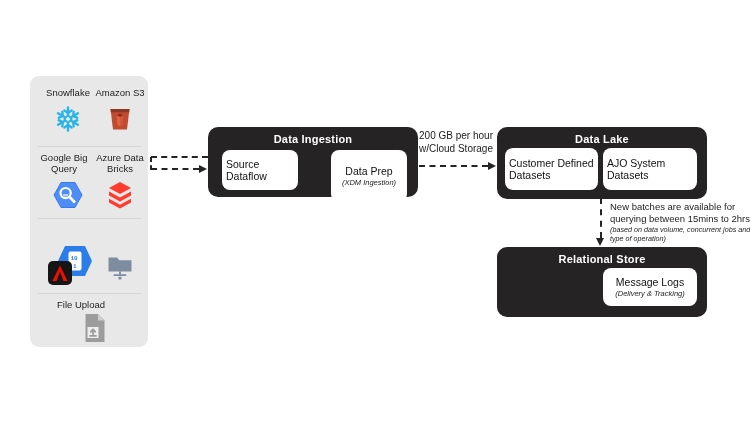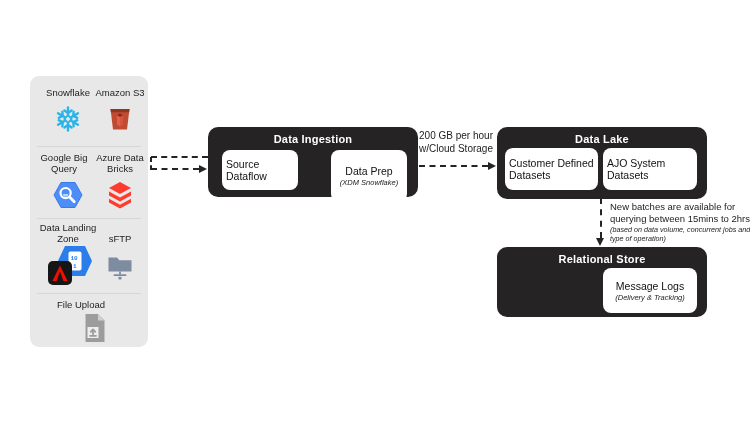--- a/index.html
+++ b/index.html
@@ -86,26 +86,20 @@
     </svg>
 
     <svg class="icon" style="left:74px;top:103px;" width="32" height="32" viewBox="0 0 32 32">
       <path d="M16 3 L27 9 L16 15 L5 9 Z" fill="#FF3B2D"></path>
       <path d="M5 12.6 L16 18.6 L27 12.6 L27 16.4 L16 22.4 L5 16.4 Z" fill="#FF3B2D"></path>
       <path d="M5 19.8 L16 25.8 L27 19.8 L27 23.6 L16 29.6 L5 23.6 Z" fill="#FF3B2D"></path>
     </svg>
 
     <div class="divider" style="top:142px;"></div>
 
-    <div class="src-lbl" style="left:8px;top:144px;width:60px;height:24px;">
-        <span>Data Landing Zone</span>
-      </div>
-    <div class="src-lbl" style="left:60px;top:144px;width:60px;height:24px;">
-        <span>sFTP</span>
-      </div>
 
     <svg class="icon" style="left:18px;top:169px;" width="44" height="40" viewBox="0 0 44 40">
       <polygon points="17,1 37,1 44,16 37,31 17,31 10,16" fill="#2B7DE9"></polygon>
       <rect x="20.5" y="6.5" width="13" height="19" rx="2" fill="#ffffff"></rect>
       <text x="22.5" y="14.5" font-size="6" font-weight="bold" fill="#2B7DE9" font-family="'Liberation Mono',monospace">10</text>
       <text x="25" y="22.5" font-size="6" font-weight="bold" fill="#2B7DE9" font-family="'Liberation Mono',monospace">1</text>
       <rect x="0" y="16" width="24" height="24" rx="5" fill="#161616"></rect>
       <path fill-rule="evenodd" fill="#EB1000" d="M12 20.5 L19.6 36 H4.4 Z M12 26.5 L15.4 36 H8.6 Z"></path>
     </svg>
 
@@ -139,21 +133,21 @@
   <div class="dash-h" style="left:151px;top:168px;width:48px;"></div>
   <div class="ah-r" style="left:199px;top:165px;"></div>
 
   <div class="gbox" style="left:208px;top:127px;width:210px;height:70px;">
     <div class="gbox-title">Data Ingestion</div>
     <div class="node" style="left:14px;top:23px;width:76px;height:40px;">
       <div class="node-main">Source Dataflow</div>
     </div>
     <div class="node" style="left:123px;top:23px;width:76px;height:52px;">
       <div class="node-main">Data Prep</div>
-      <div class="node-sub">(XDM Snowflake)</div>
+      <div class="node-sub">(XDM Ingestion)</div>
     </div>
   </div>
   <div class="dash-h" style="left:300px;top:168px;width:22px;"></div>
   <div class="ah-r" style="left:322px;top:165px;"></div>
 
   <div class="note-throughput">
     <div>200 GB per hour</div>
     <div>w/Cloud Storage</div>
   </div>
   <div class="dash-h" style="left:419px;top:165px;width:69px;"></div>
@@ -172,19 +166,19 @@
   <div class="dash-v" style="left:600px;top:198px;height:40px;"></div>
   <div class="ah-d" style="left:596px;top:238px;"></div>
   <div class="note-latency">
     <div class="l">New batches are available for</div>
     <div class="l">querying between 15mins to 2hrs</div>
     <div class="d">(based on data volume, concurrent jobs and type of operation)</div>
   </div>
 
   <div class="gbox" style="left:497px;top:247px;width:210px;height:70px;">
     <div class="gbox-title">Relational Store</div>
-    <div class="node" style="left:106px;top:21px;width:94px;height:45px;">
+    <div class="node" style="left:106px;top:21px;width:94px;height:38px;">
       <div class="node-main">Message Logs</div>
       <div class="node-sub">(Delivery &amp; Tracking)</div>
     </div>
   </div>
 
 </div>
 
 </body></html>

